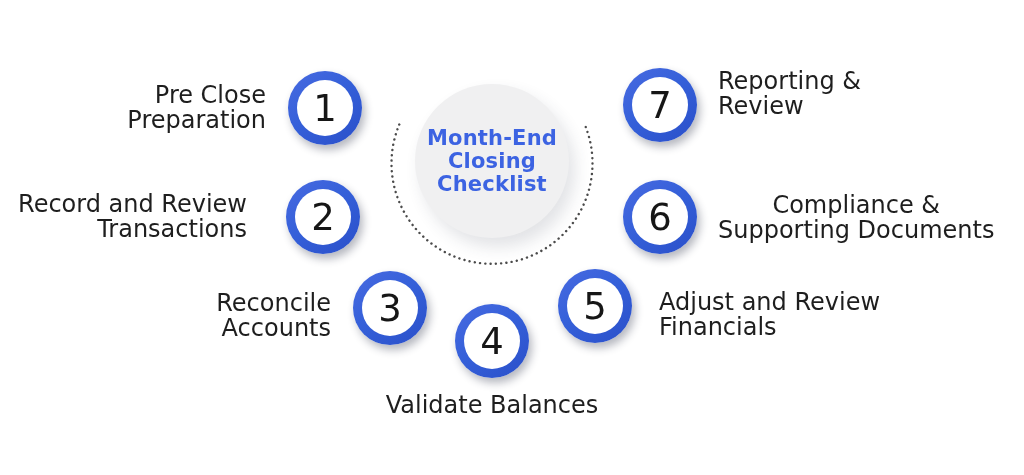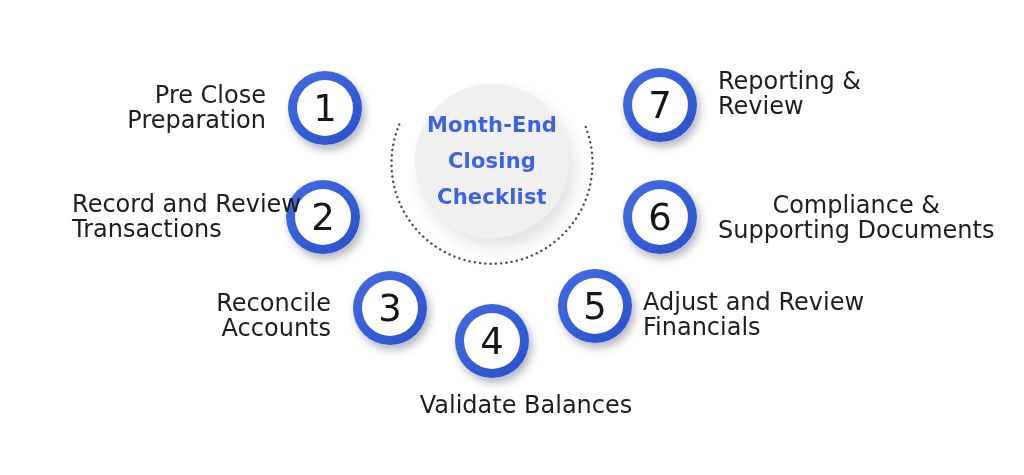--- a/index.html
+++ b/index.html
@@ -14,21 +14,21 @@
 
   
   .center-circle {
     position:absolute; left:415px; top:84px; width:154px; height:154px;
     border-radius:50%;
     background:var(--center-bg,#f0f0f1);
     box-shadow:6px 9px 16px rgba(50,55,75,0.14);
     display:flex; align-items:center; justify-content:center;
   }
   .center-title {
-    font-size:21px; line-height:36px; font-weight:700; text-align:center;
+    font-size:21px; line-height:23px; font-weight:700; text-align:center;
     color:var(--title-blue,#3c63e2); white-space:pre-line; letter-spacing:0.2px;
   }
 
   
   .ring {
     position:absolute; width:74px; height:74px; border-radius:50%;
     background:linear-gradient(140deg, #4669e0 5%, var(--ring-blue,#3560d9) 45%, #2a4fc9 100%);
     box-shadow:3px 5px 8px rgba(30,35,60,0.33);
   }
   .ring-inner {
@@ -44,24 +44,24 @@
   .ring-5 { left:558px; top:269px; }
   .ring-6 { left:623px; top:180px; }
   .ring-7 { left:623px; top:68px; }
 
   
   .label {
     position:absolute; font-size:24px; line-height:25px; font-weight:400;
     color:var(--text-dark,#1e1e1e); white-space:pre-line;
   }
   .label-1 { right:758px; top:83px;  text-align:right; }
-  .label-2 { right:723px; top:192px; text-align:left; }
+  .label-2 { right:777px; top:192px; text-align:right; }
   .label-3 { right:693px; top:291px; text-align:right; }
-  .label-4 { left:492px;  top:393px; transform:translateX(-50%); text-align:center; white-space:nowrap;margin-left:34px; }
-  .label-5 { left:643px;  top:290px; }
+  .label-4 { left:492px;  top:393px; transform:translateX(-50%); text-align:center; white-space:nowrap; }
+  .label-5 { left:659px;  top:290px; }
   .label-6 { left:718px;  top:193px;text-align:center; }
   .label-7 { left:718px;  top:69px;  }
 </style>
 </head>
 <body>
 
 <div class="canvas">
 
   <svg class="arc" width="1024" height="475" viewBox="0 0 1024 475">
     <path d="M 399.3 124.5 A 100.5 100.5 0 1 0 584.7 124.5" fill="none" stroke-width="2.4" stroke-linecap="round" stroke-dasharray="0.1 5.2"></path>

